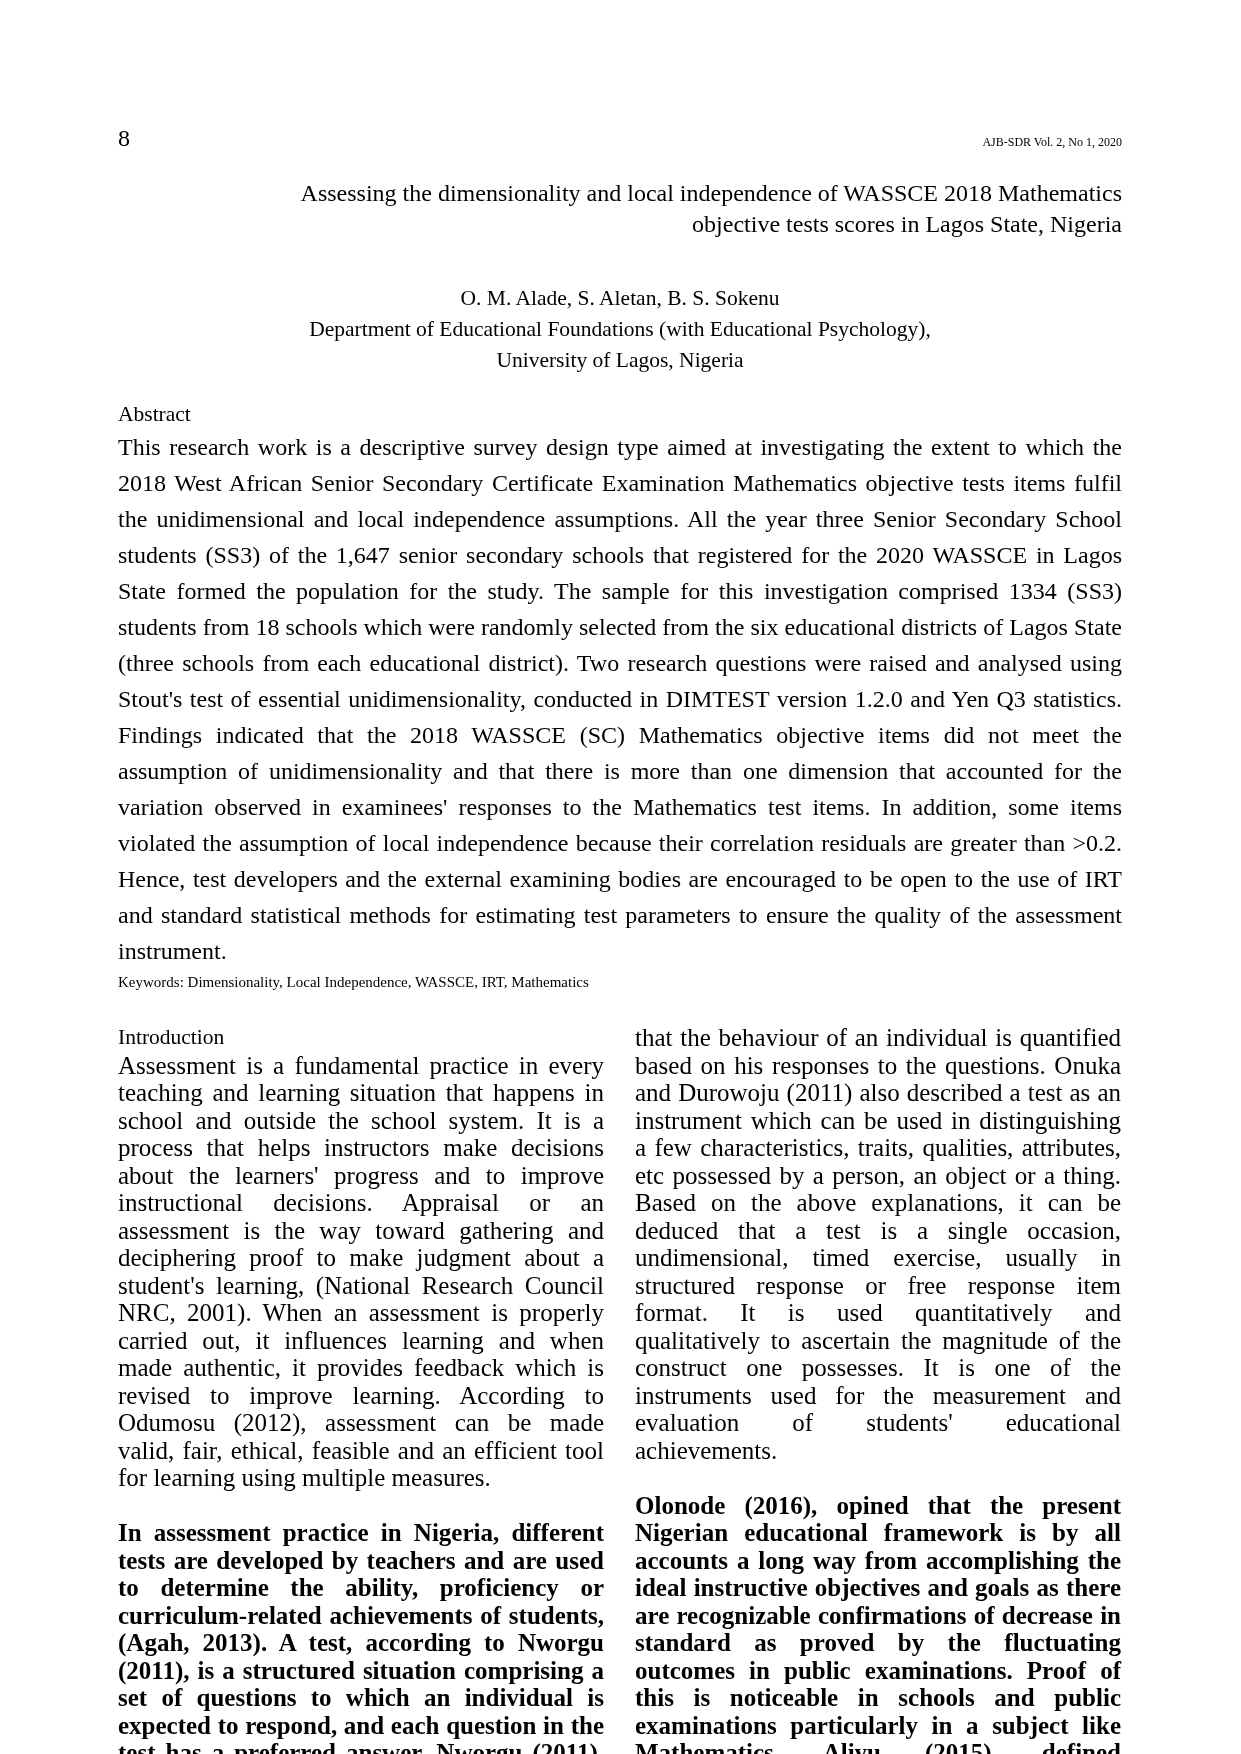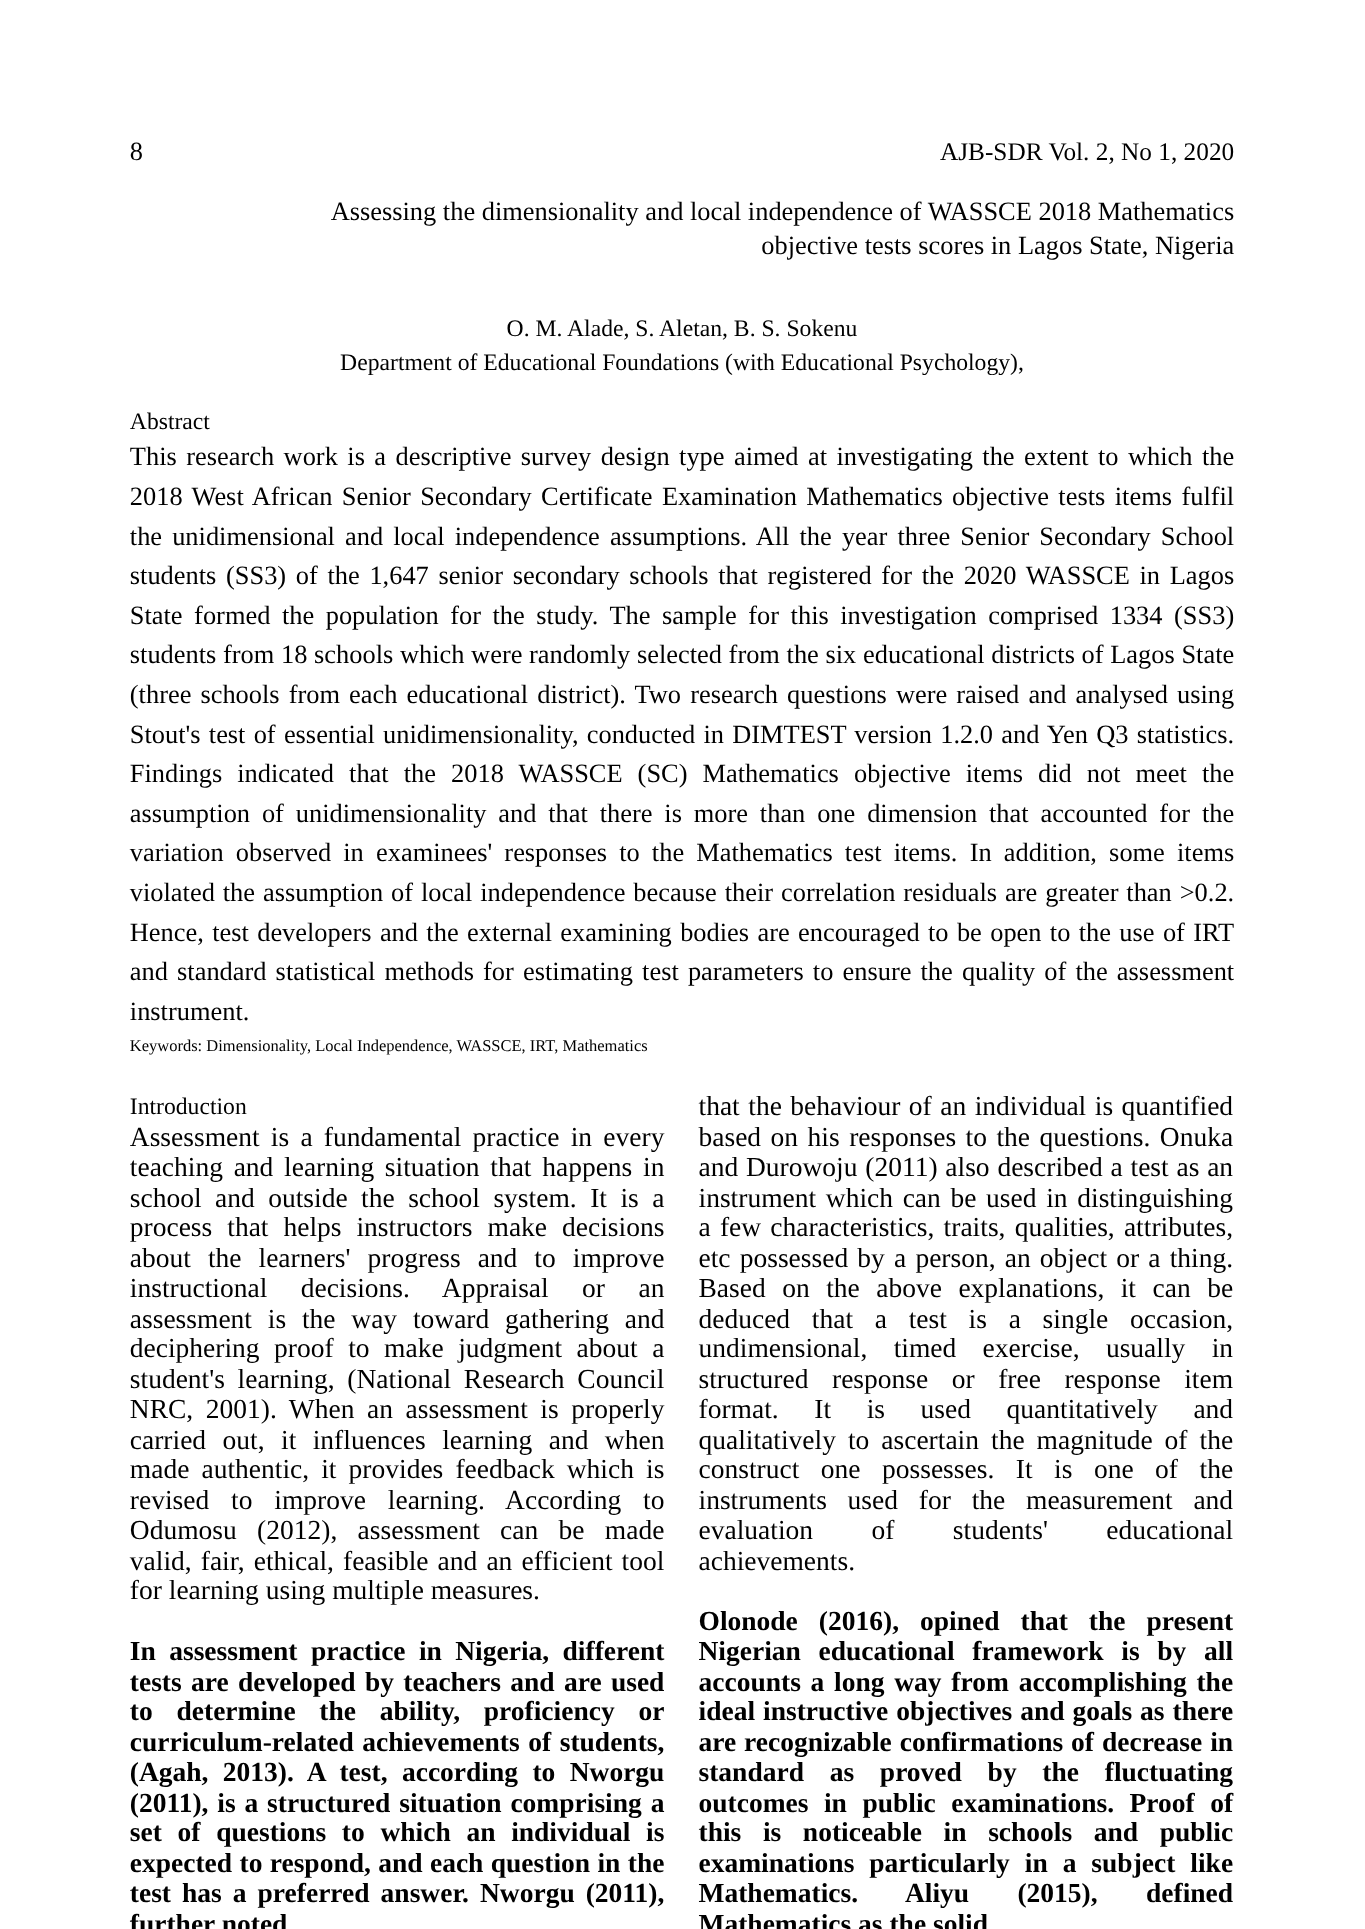--- a/index.html
+++ b/index.html
@@ -21,21 +21,21 @@
   .header-row {
     display: flex;
     justify-content: space-between;
     align-items: baseline;
   }
   .page-number {
     font-size: 24px;
     line-height: 28px;
   }
   .journal-header {
-    font-size: 23px;
+    font-size: 12px;
     line-height: 20px;
   }
   .title-block {
     margin-top: 26px;
     text-align: right;
   }
   .title-line {
     font-size: 24px;
     line-height: 31px;
   }
@@ -99,20 +99,21 @@
   </div>
 
   <div class="title-block">
     <div class="title-line">Assessing the dimensionality and local independence of WASSCE 2018 Mathematics</div>
     <div class="title-line">objective tests scores in Lagos State, Nigeria</div>
   </div>
 
   <div class="authors-block">
     <div>O. M. Alade, S. Aletan, B. S. Sokenu</div>
     <div>Department of Educational Foundations (with Educational Psychology),</div>
+    <div>University of Lagos, Nigeria</div>
   </div>
 
   <div class="abstract-section">
     <div class="abstract-heading">Abstract</div>
     <p class="abstract-text">This research work is a descriptive survey design type aimed at investigating the extent to which the 2018 West African Senior Secondary Certificate Examination Mathematics objective tests items fulfil the unidimensional and local independence assumptions. All the year three Senior Secondary School students (SS3) of the 1,647 senior secondary schools that registered for the 2020 WASSCE in Lagos State formed the population for the study. The sample for this investigation comprised 1334 (SS3) students from 18 schools which were randomly selected from the six educational districts of Lagos State (three schools from each educational district). Two research questions were raised and analysed using Stout's test of essential unidimensionality, conducted in DIMTEST version 1.2.0 and Yen Q3 statistics. Findings indicated that the 2018 WASSCE (SC) Mathematics objective items did not meet the assumption of unidimensionality and that there is more than one dimension that accounted for the variation observed in examinees' responses to the Mathematics test items. In addition, some items violated the assumption of local independence because their correlation residuals are greater than &gt;0.2. Hence, test developers and the external examining bodies are encouraged to be open to the use of IRT and standard statistical methods for estimating test parameters to ensure the quality of the assessment instrument.</p>
     <div class="keywords-line">Keywords: Dimensionality, Local Independence, WASSCE, IRT, Mathematics</div>
   </div>
 
   <div class="columns">
     <div class="column">

